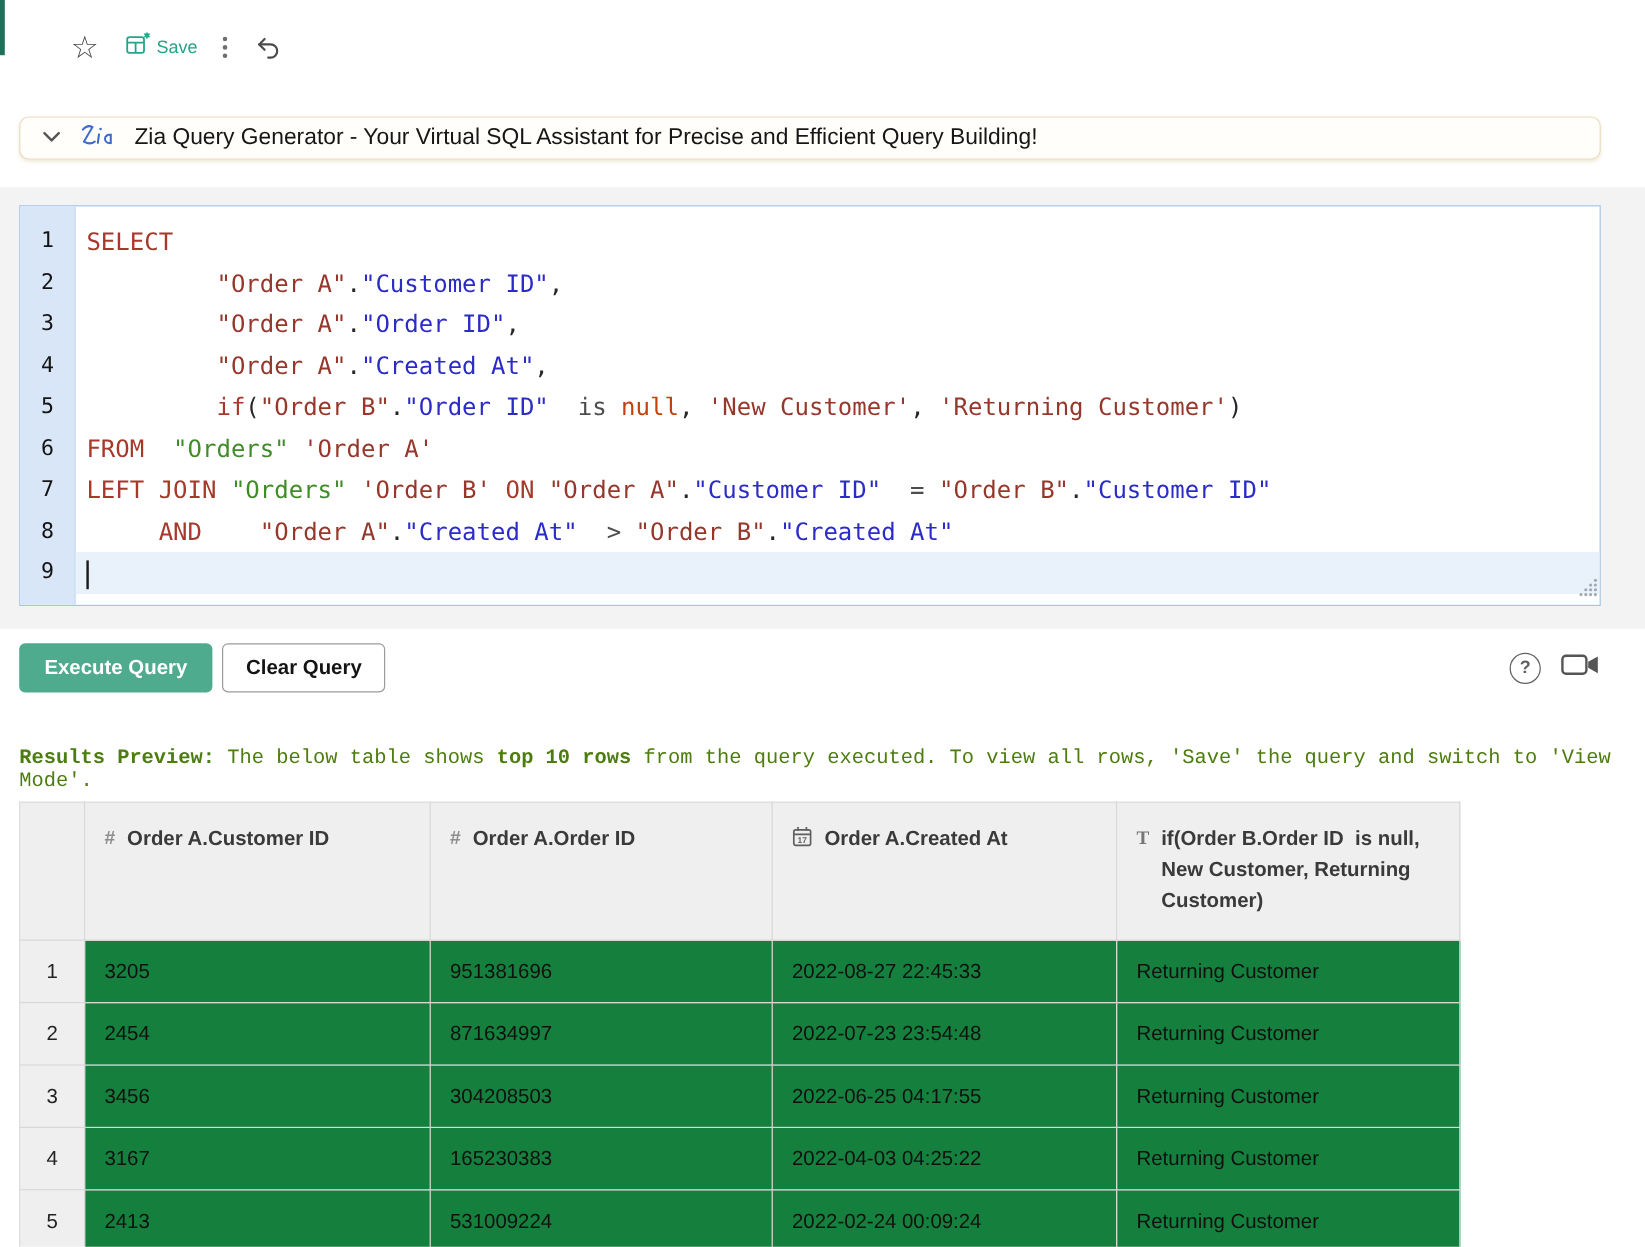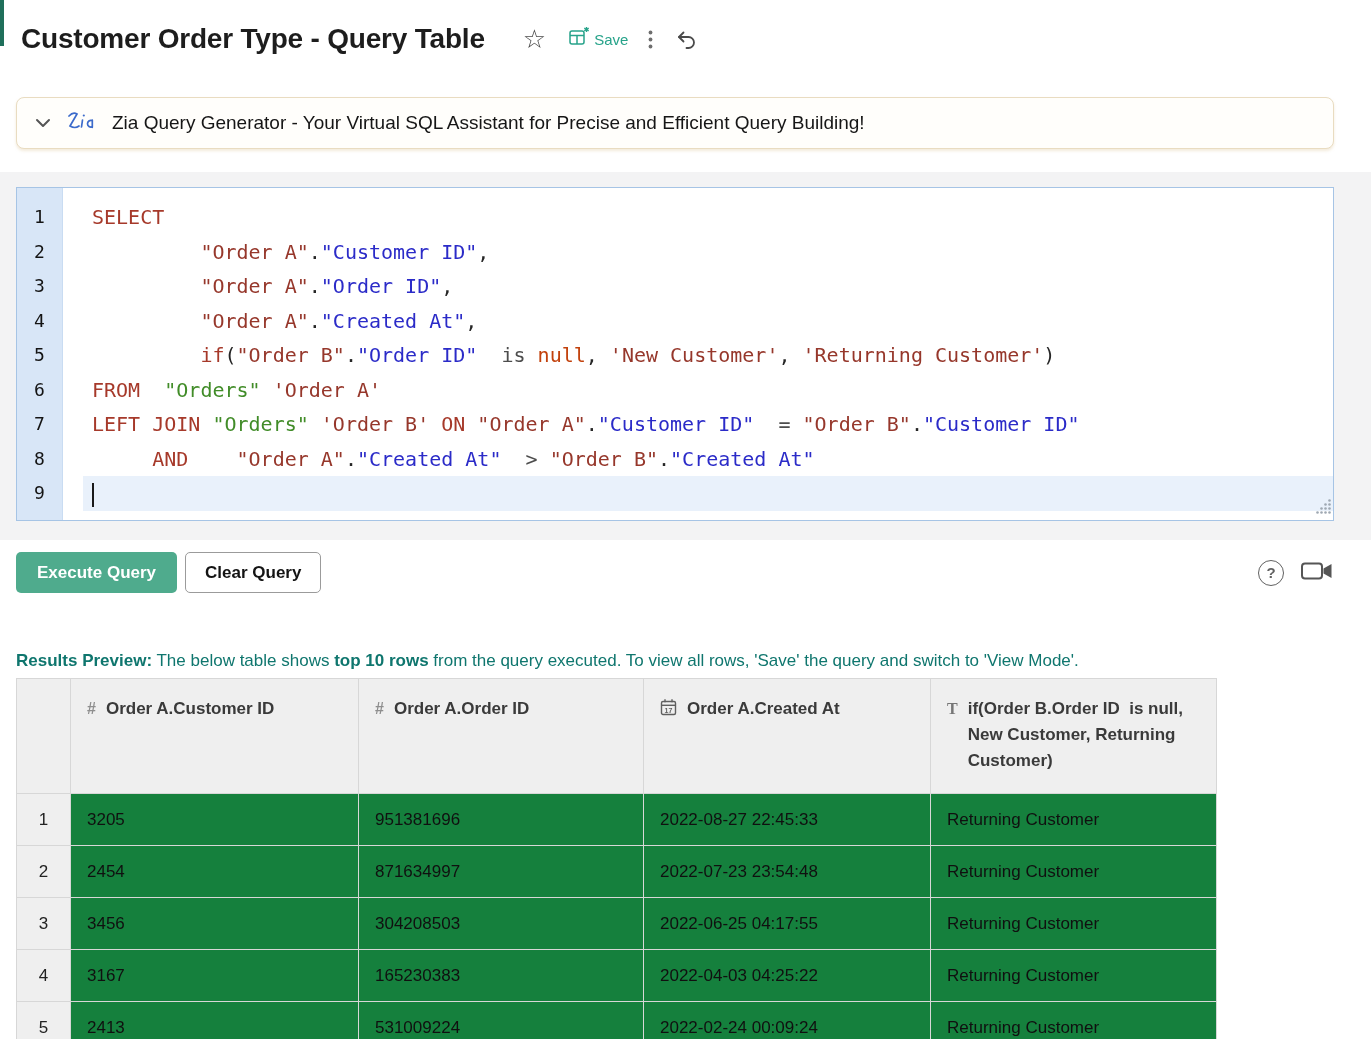--- a/index.html
+++ b/index.html
@@ -12,52 +12,52 @@
   .titlebar { display:flex; align-items:center; margin:22px 0 0 21px; height:34px; }
   .page-title { font-size:28px; font-weight:700; color:#1d1d1d; letter-spacing:-0.2px; }
   .tb-icon { display:flex; align-items:center; cursor:pointer; }
   .star { margin-left:38px; font-size:26px; color:#4a4a4a; line-height:1; }
   .save-group { margin-left:22px; display:flex; align-items:center; gap:4px; }
   .save-label { color:#27A38A; font-size:15px; }
   .kebab { margin-left:20px; }
   .undo { margin-left:22px; }
 
   
-  .zia-banner { margin:41px 37px 0 16px; height:52px; border:1px solid #E9DCC1; border-radius:8px;
+  .zia-banner { margin:41px 37px 0 16px; height:36px; border:1px solid #E9DCC1; border-radius:8px;
     background:#FFFEFB; box-shadow:0 2px 3px rgba(222,198,151,.35);
     display:flex; align-items:center; padding:0 18px; gap:15px; }
   .zia-text { font-size:19px; color:#161616; }
 
   
   .editor-panel { margin-top:23px; height:368px; background:#F3F3F4; padding:15px 37px 0 16px; }
   .editor { position:relative; height:334px; background:#fff; border:1px solid #A6C4E5; display:flex; }
   .gutter { width:46px; flex-shrink:0; background:#D8E6F7; border-right:1px solid #C9DCF2; padding-top:12px; }
   .gutter-num { height:34.5px; line-height:34.5px; text-align:center;
     font-family:"DejaVu Sans Mono",monospace; font-size:18px; color:#141414; }
-  .code-area { flex:1; padding-top:12px; overflow:hidden;padding-left:20px; }
+  .code-area { flex:1; padding-top:12px; overflow:hidden; }
   .code-line { height:34.5px; line-height:34.5px; padding-left:9px; white-space:pre;
     font-family:"DejaVu Sans Mono",monospace; font-size:20px; }
   .code-line.active { background:#E9F1FB; }
   .caret { display:inline-block; width:2px; height:24px; background:#1a1a1a; vertical-align:middle; }
   .sy-kw{color:#A6392A} .sy-red{color:#96372B} .sy-col{color:#2B2BC8}
   .sy-grn{color:#418C28} .sy-blu{color:#c2410c} .sy-op{color:#4D4D4D} .sy-pl{color:#262626}
   .resize-grip { position:absolute; right:1px; bottom:1px; }
 
   
   .actions-row { margin:12px 37px 0 16px; display:flex; align-items:center; }
   .btn { font-size:17px; font-weight:600; height:41px; border-radius:5px; cursor:pointer;
     font-family:"Liberation Sans","DejaVu Sans",sans-serif; }
   .btn-execute { background:#4FAB8D; color:#fff; border:none; padding:0 21px; }
   .btn-clear { background:#fff; color:#141414; border:1px solid #9B9B9B; padding:0 19px; margin-left:8px; }
   .right-icons { margin-left:auto; display:flex; align-items:center; gap:16px; }
   .help-circle { width:26px; height:26px; border:1.6px solid #616161; border-radius:50%;
     display:flex; align-items:center; justify-content:center; font-size:15px; font-weight:600; color:#616161; cursor:pointer; }
 
   
-  .results-note { margin:58px 16px 0; font-size:17px; color:#0f766e; }
+  .results-note { margin:46px 16px 0; font-size:17px; color:#4d7c0f;font-family:Liberation Mono, monospace; }
   .results-note b { font-weight:700; }
 
   
   table.results { margin:7px 0 0 16px; border-collapse:collapse; width:1200px; table-layout:fixed;
     font-size:17px; color:#101010; border:1px solid #C6C6C6; }
   table.results th, table.results td { border:1px solid #D7D7D7; }
   thead th { background:#EFEFEF; text-align:left; vertical-align:top; padding:17px 16px 19px;
     font-weight:700; color:#3a3a3a; }
   .hwrap { display:flex; gap:10px; align-items:flex-start; }
   .th-label { line-height:26px; white-space:pre-wrap; }
@@ -66,21 +66,20 @@
   .th-ico.tco { color:#767676; font-size:16px; font-weight:600; font-family:"Liberation Serif","DejaVu Serif",serif; }
   tbody td { height:52px; padding:0 16px; vertical-align:middle; background:#15803d; }
   td.rownum, th.rownum { background:#EFEFEF; text-align:center; padding:0; color:#222; }
 </style>
 </head>
 <body>
 
 <div class="accent-strip"></div>
 
 <div class="titlebar">
-  <div class="page-title">Customer Order Type - Query Table</div>
 
   <div class="tb-icon star">☆</div>
 
   <div class="tb-icon save-group">
     <span>
       <svg width="22" height="22" viewBox="0 0 22 22" fill="none" stroke="#27A38A" stroke-width="1.5">
         <rect x="2" y="5" width="14" height="13" rx="2"></rect>
         <line x1="2" y1="9.5" x2="16" y2="9.5"></line>
         <line x1="9" y1="9.5" x2="9" y2="18"></line>
         <g stroke-width="1.4">

